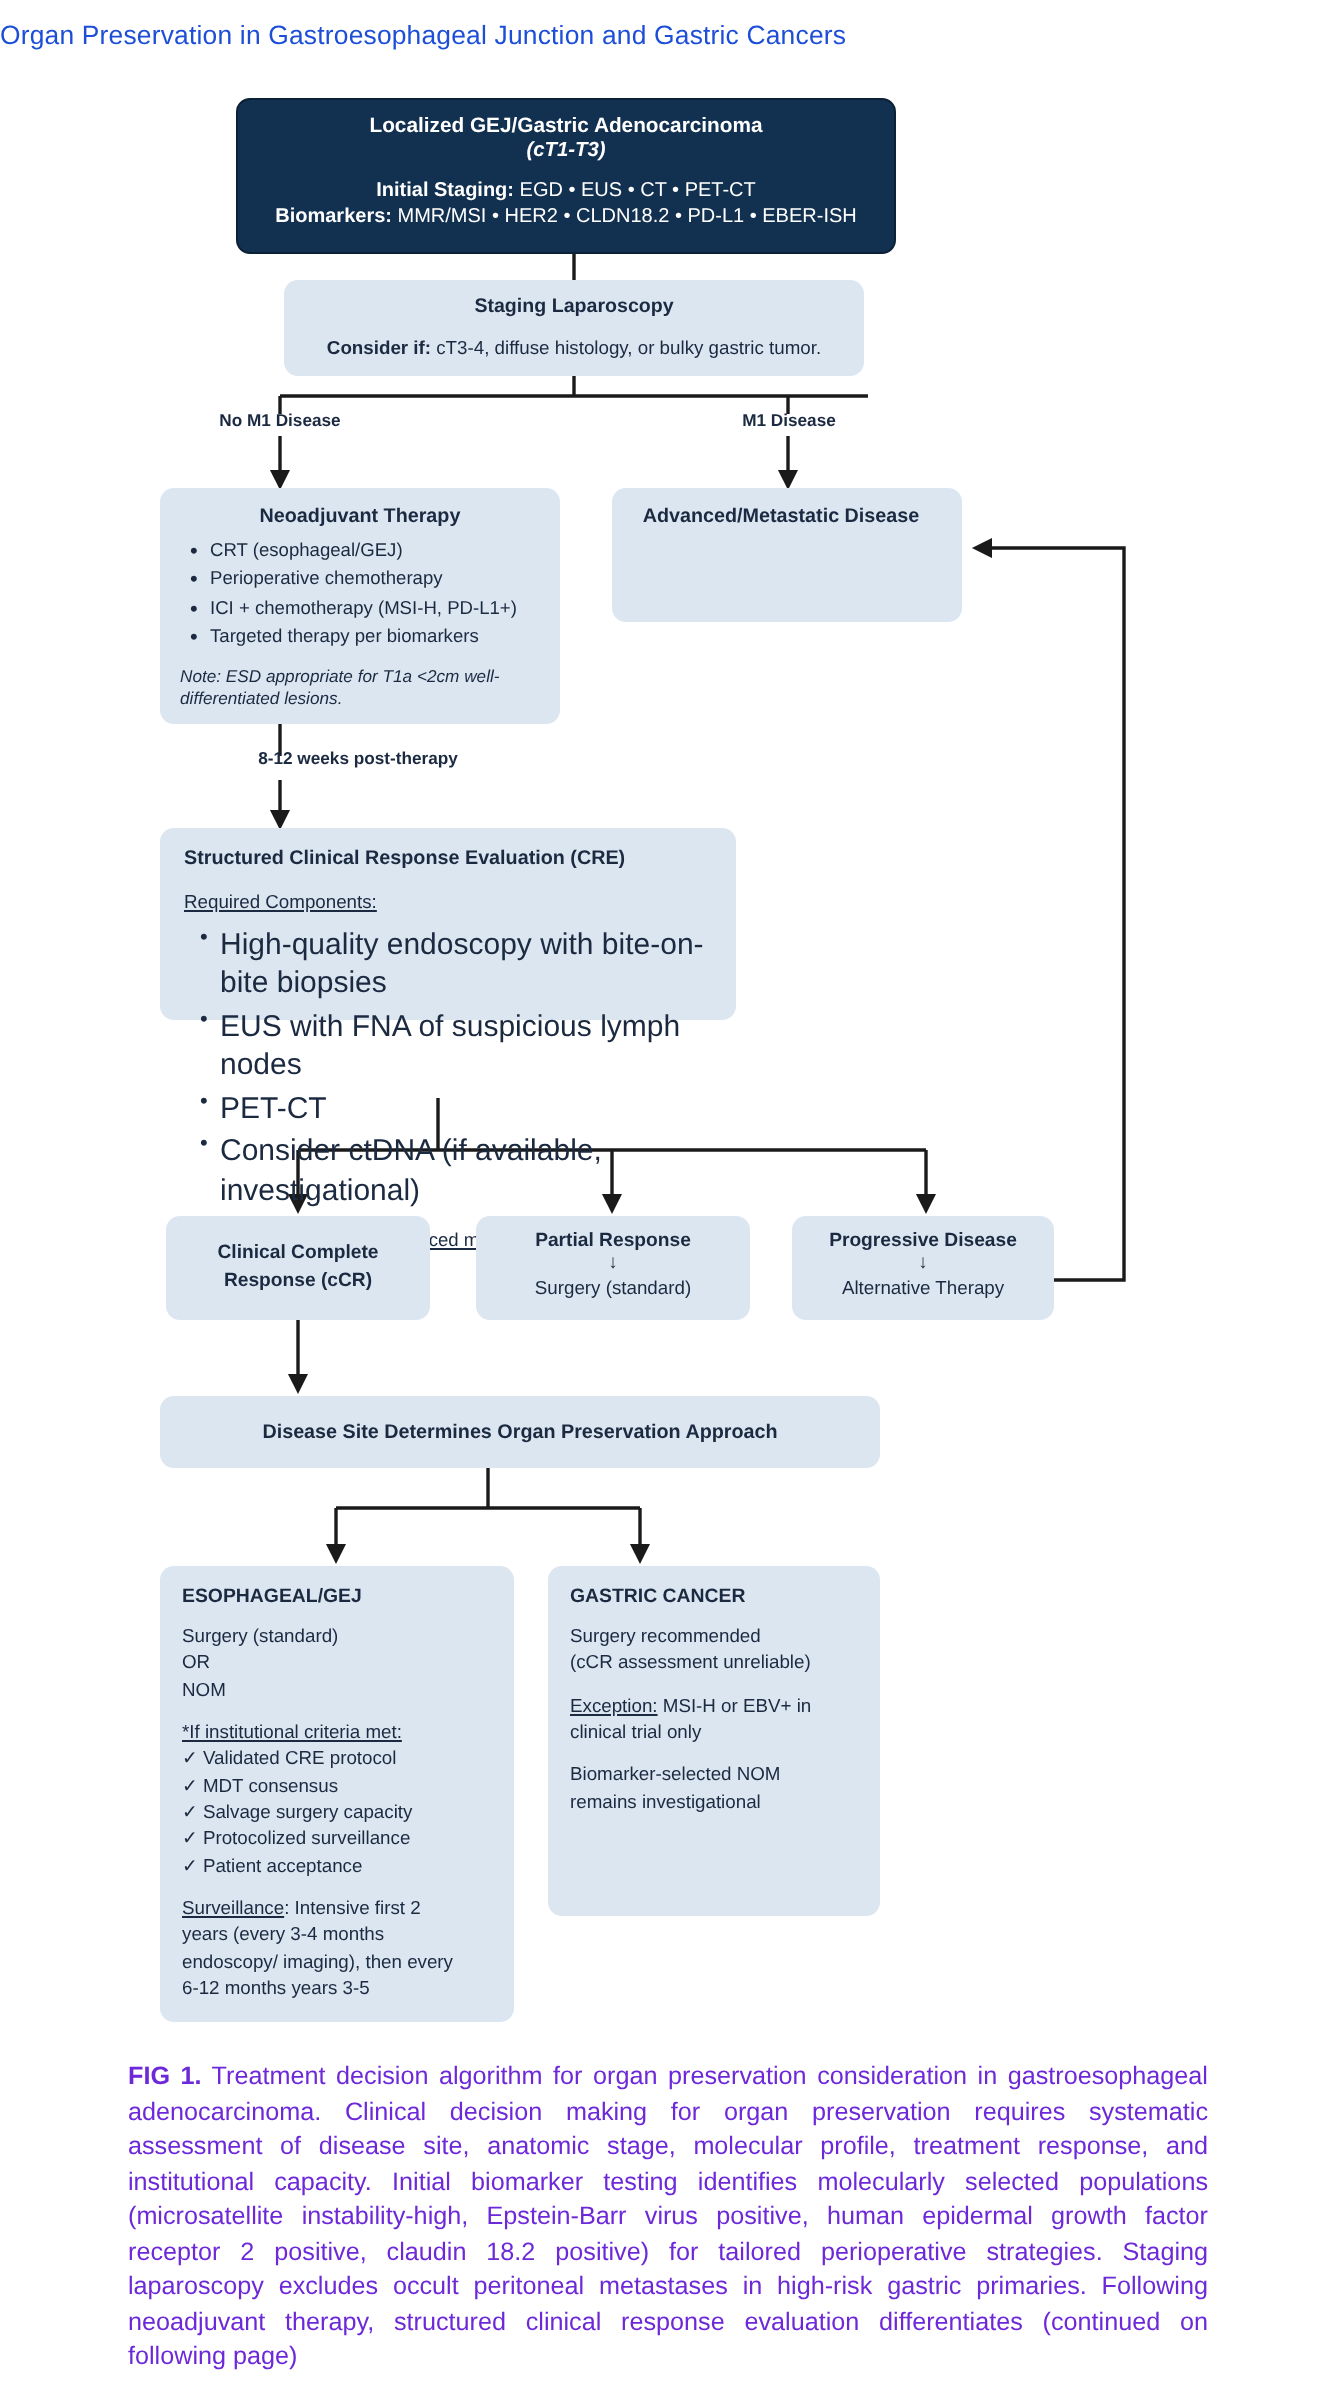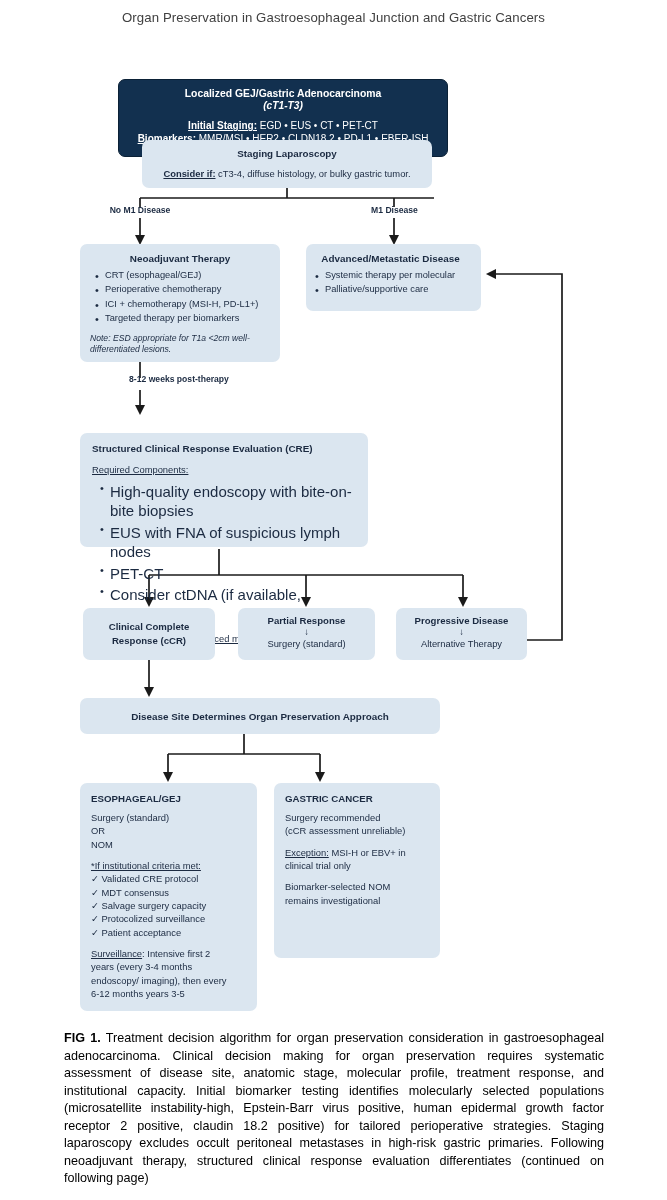--- a/index.html
+++ b/index.html
@@ -9,22 +9,21 @@
     font-family:"Liberation Sans","DejaVu Sans",sans-serif;
     color:#1b2a41;
     overflow:hidden;
     position:relative;
   }
   .page{position:relative;width:667px;height:1200px;}
 
   
   .fig-title{
     position:absolute;left:0;top:10px;width:667px;
-    text-align:center;
-    font-size:13.2px;color:#404040;
+    font-size:13.2px;color:#1d4ed8;
     letter-spacing:.1px;
   }
 
   
   .flow{position:absolute;left:0;top:0;width:667px;height:1030px;}
   svg.lines{position:absolute;left:0;top:0;width:667px;height:1030px;overflow:visible;}
 
   .box{position:absolute;box-sizing:border-box;border-radius:7px;}
   .box.light{background:#dbe6f0;}
   .box.navy{background:#12304f;border:1.6px solid #0b2136;color:#ffffff;}
@@ -32,43 +31,43 @@
   ul.bl{margin:0;padding:0 0 0 15px;list-style:none;}
   ul.bl li{position:relative;padding-left:0;margin:0 0 2.5px 0;line-height:1.28;}
   ul.bl li:before{content:"•";position:absolute;left:-10px;top:-1px;font-size:11px;}
 
   .edge-label{
     position:absolute;font-size:8.6px;font-weight:bold;color:#1b2a41;
     text-align:center;white-space:nowrap;
   }
 
   .u{text-decoration:underline;}
-  .bold{font-weight:bold;text-decoration:underline;}
-
-  
-  #box-primary{left:118px;top:49px;width:330px;height:78px;padding:8px 6px 0 6px;margin-top:30px;}
+  .bold{font-weight:bold;}
+
+  
+  #box-primary{left:118px;top:49px;width:330px;height:78px;padding:8px 6px 0 6px;}
   #box-primary .l1{font-size:10.4px;font-weight:bold;text-align:center;}
   #box-primary .l2{font-size:10.2px;text-align:center;font-style:italic;font-weight:bold;margin-top:1px;}
   #box-primary .l3{font-size:10px;text-align:center;margin-top:9px;}
   #box-primary .l4{font-size:10px;text-align:center;margin-top:2px;}
 
   #box-lap{left:142px;top:140px;width:290px;height:48px;padding:8px 8px 0 8px;}
   #box-lap .l1{font-size:9.8px;font-weight:bold;text-align:center;}
   #box-lap .l2{font-size:9.4px;text-align:center;margin-top:9px;}
 
   #box-neo{left:80px;top:244px;width:200px;height:118px;padding:9px 10px 0 10px;}
   #box-neo .l1{font-size:9.9px;font-weight:bold;text-align:center;margin-bottom:6px;}
   #box-neo ul.bl{font-size:9.3px;}
   #box-neo .note{font-size:8.6px;font-style:italic;margin-top:8px;line-height:1.3;}
 
   #box-adv{left:306px;top:244px;width:175px;height:67px;padding:9px 10px 0 4px;}
   #box-adv .l1{font-size:9.9px;font-weight:bold;text-align:center;margin-bottom:6px;}
   #box-adv ul.bl{font-size:9.3px;}
 
-  #box-cre{left:80px;top:414px;width:288px;height:114px;padding:10px 12px 0 12px;margin-top:19px;}
+  #box-cre{left:80px;top:414px;width:288px;height:96px;padding:10px 12px 0 12px;}
   #box-cre .l1{font-size:9.9px;font-weight:bold;}
   #box-cre .l2{font-size:9.4px;margin-top:10px;}
   #box-cre ul.bl{font-size:15px;margin-top:7px;padding-left:18px;}
   #box-cre .l3{font-size:9.3px;margin-top:10px;padding-left:4px;}
 
   #box-ccr{left:83px;top:608px;width:132px;height:52px;padding:0 8px;
            display:flex;align-items:center;justify-content:center;}
   #box-ccr .l1{font-size:9.6px;font-weight:bold;text-align:center;line-height:1.45;}
 
   #box-pr{left:238px;top:608px;width:137px;height:52px;padding:7px 6px 0 6px;}
@@ -91,21 +90,21 @@
   #box-eso .gap{height:8px;}
 
   #box-gas{left:274px;top:783px;width:166px;height:175px;padding:10px 11px 0 11px;}
   #box-gas .hd{font-size:9.7px;font-weight:bold;margin-bottom:7px;}
   #box-gas .ln{font-size:9.4px;line-height:1.42;}
   #box-gas .gap{height:8px;}
 
   
   .caption{
     position:absolute;left:64px;top:1030px;width:540px;
-    font-size:12.6px;line-height:1.39;color:#000000;
+    font-size:12.6px;line-height:1.39;color:#6d28d9;
     text-align:justify;
   }
   .caption .fignum{font-weight:bold;}
 </style>
 </head>
 <body>
 
 <div class="page">
 
   <div class="fig-title">Organ Preservation in Gastroesophageal Junction and Gastric Cancers</div>
@@ -182,24 +181,20 @@
         <li>CRT (esophageal/GEJ)</li>
         <li>Perioperative chemotherapy</li>
         <li>ICI + chemotherapy (MSI-H, PD-L1+)</li>
         <li>Targeted therapy per biomarkers</li>
       </ul>
       <div class="note">Note: ESD appropriate for T1a &lt;2cm well-differentiated lesions.</div>
     </div>
 
     <div class="box light" id="box-adv">
       <div class="l1">Advanced/Metastatic Disease</div>
-      <ul class="bl">
-        <li>Systemic therapy per molecular</li>
-        <li>Palliative/supportive care</li>
-      </ul>
     </div>
 
     <div class="box light" id="box-cre">
       <div class="l1">Structured Clinical Response Evaluation (CRE)</div>
       <div class="l2 u">Required Components:</div>
       <ul class="bl">
         <li>High-quality endoscopy with bite-on-bite biopsies</li>
         <li>EUS with FNA of suspicious lymph nodes</li>
         <li>PET-CT</li>
         <li>Consider ctDNA (if available, investigational)</li>

